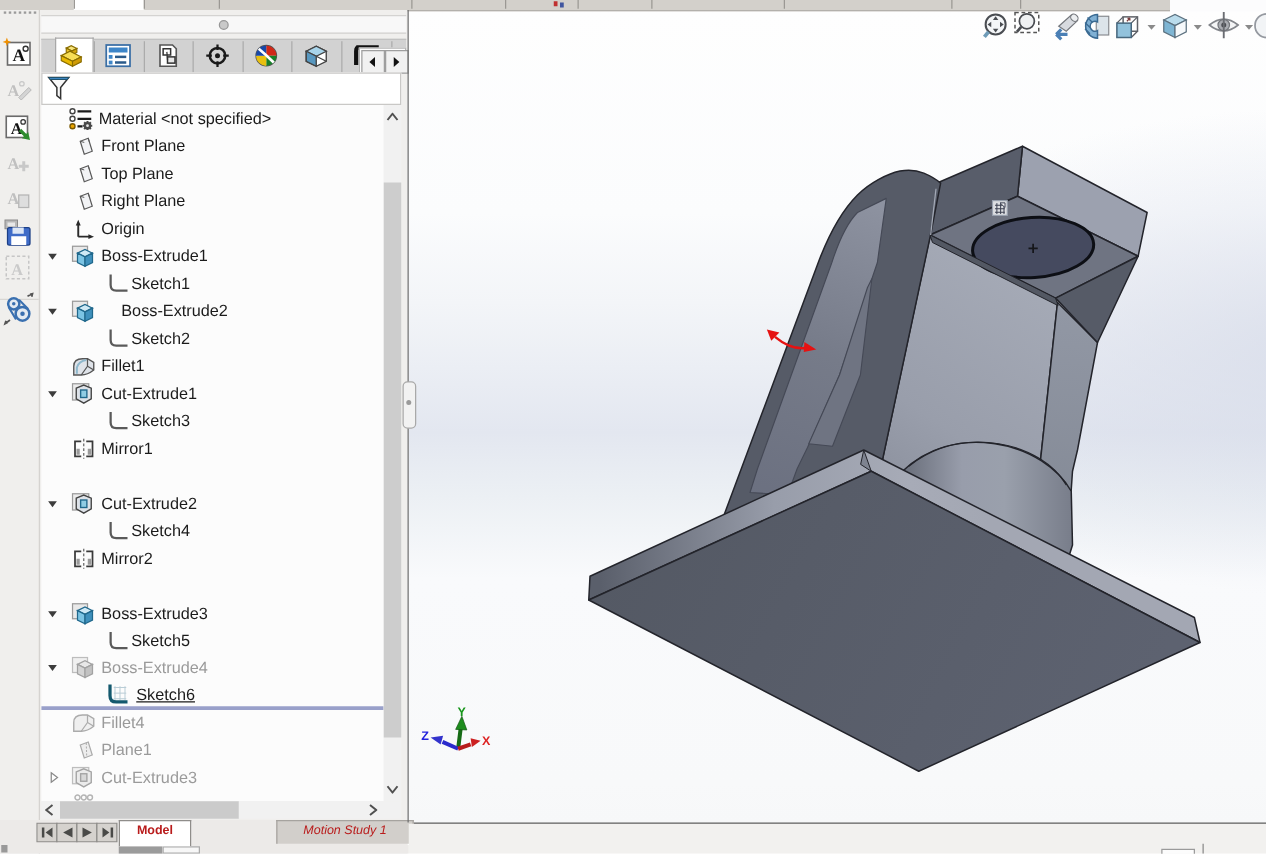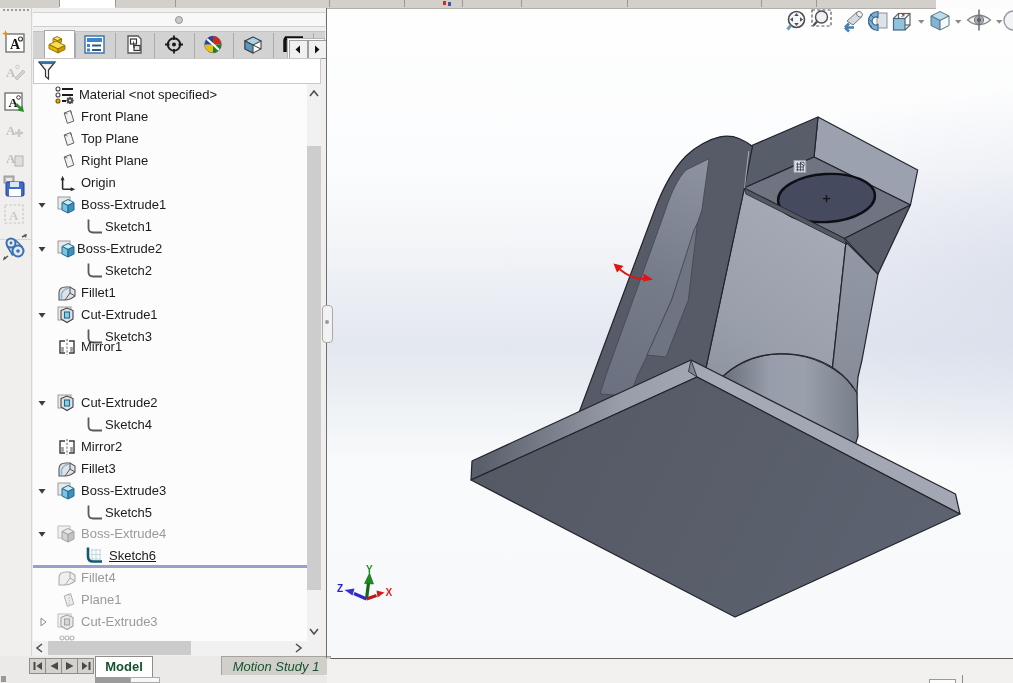--- a/index.html
+++ b/index.html
@@ -2,21 +2,21 @@
 <html><head><meta charset="utf-8">
 <style>
 html,body{margin:0;padding:0;width:1013px;height:683px;overflow:hidden;background:#fff;font-family:"Liberation Sans",sans-serif;}
 #root{position:relative;width:1013px;height:683px;}
 .abs{position:absolute;}
 .sep{position:absolute;top:0;width:1px;height:7px;background:#9b9894;}
 .lbl{position:absolute;top:3px;font-size:13px;color:#1b1b1b;white-space:nowrap;letter-spacing:0px;}
 .glbl{color:#9a9a9a;}
 .row{position:absolute;left:33px;width:274px;height:22px;}
 .ticon{position:absolute;top:2px;}
-.tab{position:absolute;top:0;height:19px;font-size:13px;color:#14532d;text-align:center;border:1px solid #a6a39f;border-bottom:none;background:#d2cfcb;box-sizing:border-box;padding-top:2px;}
+.tab{position:absolute;top:0;height:19px;font-size:10px;color:#b91c1c;text-align:center;border:1px solid #a6a39f;border-bottom:none;background:#d2cfcb;box-sizing:border-box;padding-top:2px;}
 </style></head>
 <body>
 <div id="root">
 
 <svg width="0" height="0" style="position:absolute">
 <defs>
 <symbol id="i-mat" viewBox="0 0 20 18">
   <circle cx="3" cy="3" r="2" fill="#fff" stroke="#444" stroke-width="1.1"></circle>
   <circle cx="3" cy="9" r="2" fill="#fff" stroke="#444" stroke-width="1.1"></circle>
   <circle cx="3" cy="15" r="2" fill="#eaa400" stroke="#7a5800" stroke-width="1.1"></circle>
@@ -452,21 +452,21 @@
           </svg>
           <span class="lbl" style="left:72px">Sketch1</span>
         </div>
     <div class="row" style="top:154px;left:0">
           <svg class="ticon" style="left:4px;top:6px" width="10" height="10">
             <use href="#i-arr-exp"></use>
           </svg>
           <svg class="ticon" style="left:24px" width="20" height="18">
             <use href="#i-boss"></use>
           </svg>
-          <span class="lbl" style="left:44px">Boss-Extrude2</span>
+          <span class="lbl" style="left:64px">Boss-Extrude2</span>
         </div>
     <div class="row" style="top:176px;left:0">
           <svg class="ticon" style="left:52px" width="20" height="18">
             <use href="#i-sk"></use>
           </svg>
           <span class="lbl" style="left:72px">Sketch2</span>
         </div>
     <div class="row" style="top:198px;left:0">
           <svg class="ticon" style="left:24px" width="20" height="18">
             <use href="#i-fillet"></use>
@@ -481,21 +481,21 @@
             <use href="#i-cut"></use>
           </svg>
           <span class="lbl" style="left:48px">Cut-Extrude1</span>
         </div>
     <div class="row" style="top:242px;left:0">
           <svg class="ticon" style="left:52px" width="20" height="18">
             <use href="#i-sk"></use>
           </svg>
           <span class="lbl" style="left:72px">Sketch3</span>
         </div>
-    <div class="row" style="top:252px;left:0">
+    <div class="row" style="top:264px;left:0">
           <svg class="ticon" style="left:24px" width="20" height="18">
             <use href="#i-mirror"></use>
           </svg>
           <span class="lbl" style="left:48px">Mirror1</span>
         </div>
     <div class="row" style="top:308px;left:0">
           <svg class="ticon" style="left:4px;top:6px" width="10" height="10">
             <use href="#i-arr-exp"></use>
           </svg>
           <svg class="ticon" style="left:24px" width="20" height="18">
@@ -507,26 +507,20 @@
           <svg class="ticon" style="left:52px" width="20" height="18">
             <use href="#i-sk"></use>
           </svg>
           <span class="lbl" style="left:72px">Sketch4</span>
         </div>
     <div class="row" style="top:352px;left:0">
           <svg class="ticon" style="left:24px" width="20" height="18">
             <use href="#i-mirror"></use>
           </svg>
           <span class="lbl" style="left:48px">Mirror2</span>
-        </div>
-    <div class="row" style="top:374px;left:0">
-          <svg class="ticon" style="left:24px" width="20" height="18">
-            <use href="#i-fillet"></use>
-          </svg>
-          <span class="lbl" style="left:48px">Fillet3</span>
         </div>
     <div class="row" style="top:396px;left:0">
           <svg class="ticon" style="left:4px;top:6px" width="10" height="10">
             <use href="#i-arr-exp"></use>
           </svg>
           <svg class="ticon" style="left:24px" width="20" height="18">
             <use href="#i-boss"></use>
           </svg>
           <span class="lbl" style="left:48px">Boss-Extrude3</span>
         </div>

